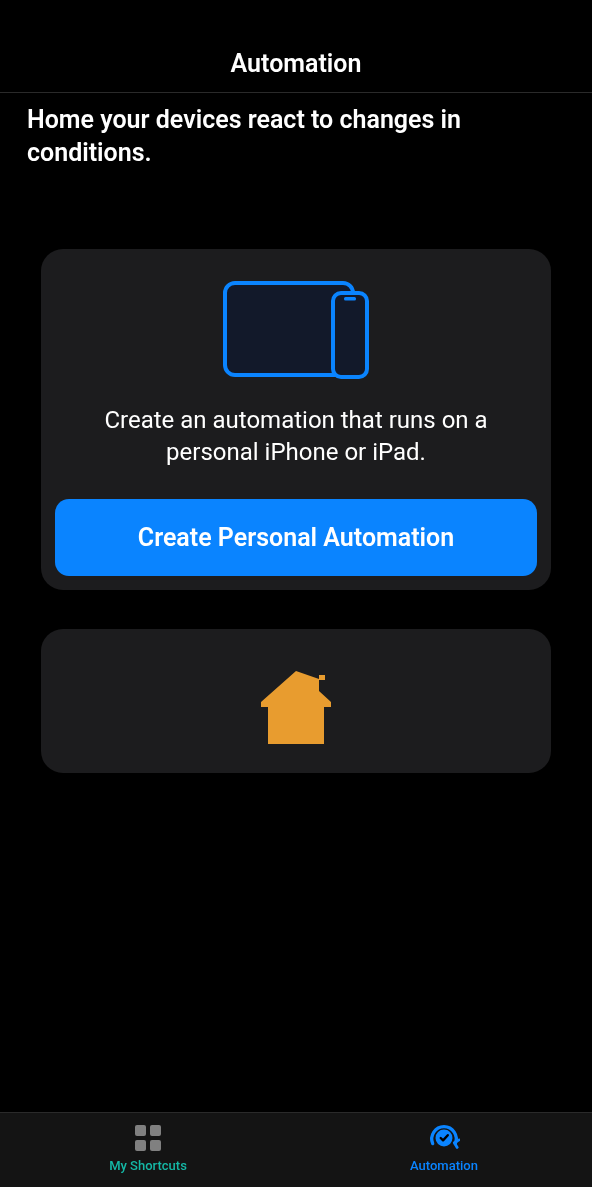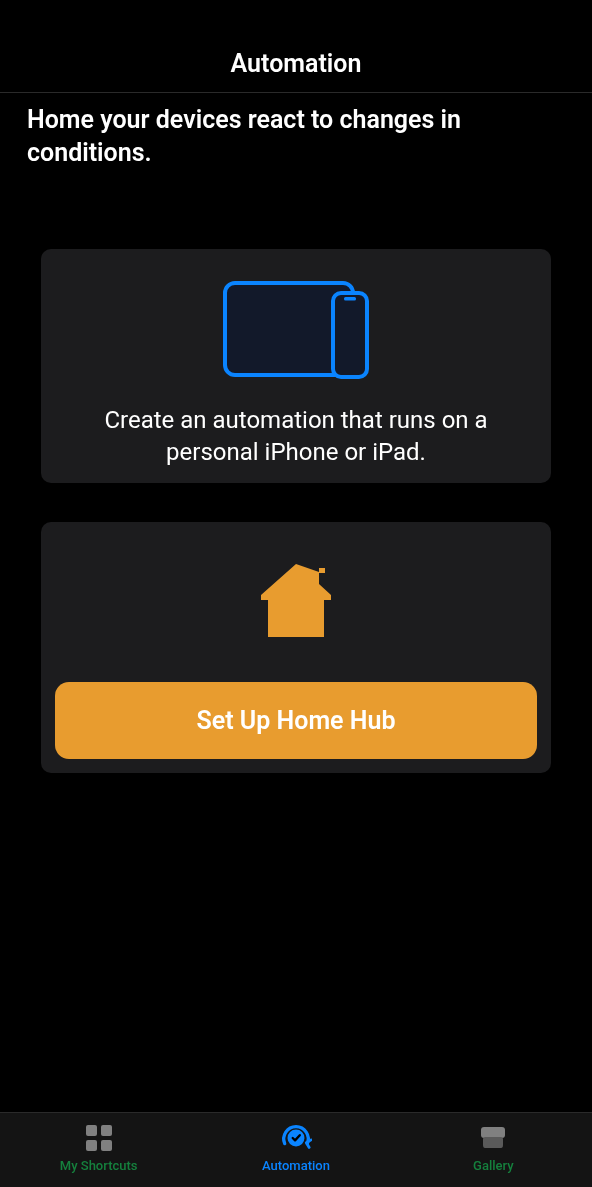--- a/index.html
+++ b/index.html
@@ -35,21 +35,21 @@
       font-size: 25px;
       font-weight: 600;
       line-height: 1.3;
     }
     .content {
       flex: 1;
       padding: 80px 41px 0 41px;
     }
     .card {
       background: #1c1c1e;
-      border-radius: 10px;
+      border-radius: 22px;
       padding: 30px 14px 14px 14px;
       display: flex;
       flex-direction: column;
       align-items: center;
     }
     .card + .card {
       margin-top: 39px;
     }
     .icon-container {
       height: 100px;
@@ -103,21 +103,21 @@
       height: 32px;
       display: flex;
       align-items: center;
       justify-content: center;
     }
     .tab-label {
       font-size: 13px;
       font-weight: 500;
     }
     .tab-inactive {
-      color: #15803d;
+      color: #14b8a6;
     }
     .tab-active {
       color: #0a84ff;
     }
   </style>
 </head>
 <body>
 
 <div class="header">
   <div class="header-title">Automation</div>
@@ -129,29 +129,29 @@
 
   <div class="card">
     <div class="icon-container">
       <svg width="146" height="100" viewBox="0 0 146 100">
         <rect x="2" y="4" width="128" height="92" rx="10" fill="#12192a" stroke="#0a84ff" stroke-width="4"></rect>
         <rect x="110" y="14" width="34" height="84" rx="8" fill="#12192a" stroke="#0a84ff" stroke-width="4"></rect>
         <rect x="121" y="18" width="12" height="3.5" rx="1.5" fill="#0a84ff"></rect>
       </svg>
     </div>
     <div class="card-description">Create an automation that runs on a personal iPhone or iPad.</div>
+    <button class="action-button btn-blue">Create Personal Automation</button>
   </div>
 
   <div class="card">
     <div class="icon-container">
       <svg width="78" height="75" viewBox="0 0 78 75">
         <path d="M39 0 L4 31 L4 36 L11 36 L11 73 L67 73 L67 36 L74 36 L74 31 L62 20 L62 9 L68 9 L68 4 L62 4 L62 8 Z" fill="#e89c2f"></path>
       </svg>
     </div>
-    <button class="action-button btn-orange">Set Up Home Hub</button>
   </div>
 
 </div>
 
 <div class="tab-bar">
   <div class="tab-item tab-inactive">
     <div class="tab-icon">
       <svg width="30" height="30" viewBox="0 0 30 30">
         <rect x="2" y="2" width="11" height="11" rx="2" fill="#808080"></rect>
         <rect x="17" y="2" width="11" height="11" rx="2" fill="#808080"></rect>
@@ -165,22 +165,13 @@
     <div class="tab-icon">
       <svg width="34" height="34" viewBox="0 0 34 34">
         <path d="M 5 23 A 13 13 0 1 1 29 23" stroke="#0a84ff" stroke-width="3.5" fill="none" stroke-linecap="round"></path>
         <path d="M28 22 L33 19 M28 22 L31 27" stroke="#0a84ff" stroke-width="3" stroke-linecap="round" fill="none"></path>
         <circle cx="17" cy="17" r="9" fill="#0a84ff"></circle>
         <path d="M13.5 17 L16 19.5 L21 14" stroke="#000" stroke-width="2.5" fill="none" stroke-linecap="round" stroke-linejoin="round"></path>
       </svg>
     </div>
     <div class="tab-label">Automation</div>
   </div>
-  <div class="tab-item tab-inactive">
-    <div class="tab-icon">
-      <svg width="30" height="30" viewBox="0 0 30 30">
-        <path d="M3 7 Q3 4 6 4 L24 4 Q27 4 27 7 L27 12 Q27 15 24 15 L6 15 Q3 15 3 12 Z" fill="#808080"></path>
-        <path d="M5 16 Q5 14 7 14 L23 14 Q25 14 25 16 L25 22 Q25 25 23 25 L7 25 Q5 25 5 22 Z" fill="#5a5a5a"></path>
-      </svg>
-    </div>
-    <div class="tab-label">Gallery</div>
-  </div>
 </div>
 
 </body></html>

